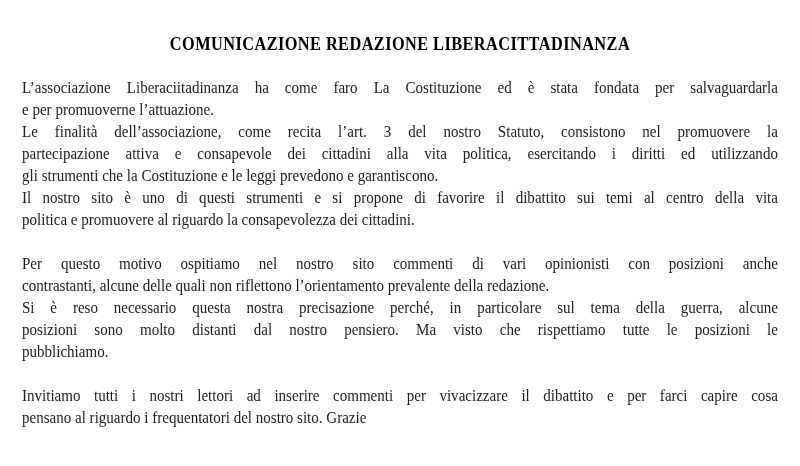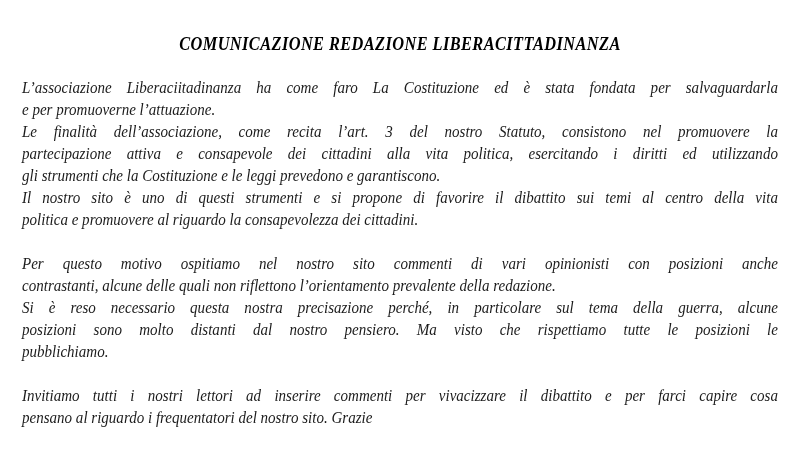--- a/index.html
+++ b/index.html
@@ -8,21 +8,20 @@
     height: 466px;
     background: #ffffff;
     overflow: hidden;
   }
   .page {
     box-sizing: border-box;
     width: 800px;
     height: 466px;
     padding: 33px 0 0 22px;
     background: #ffffff;
-    font-style: italic;
   }
   .doc {
     width: 880px;
     transform: scaleX(0.859);
     transform-origin: left top;
     font-family: "Liberation Serif", "DejaVu Serif", serif;
     font-size: 17.5px;
     line-height: 22px;
     color: #1c1c1c;
   }

